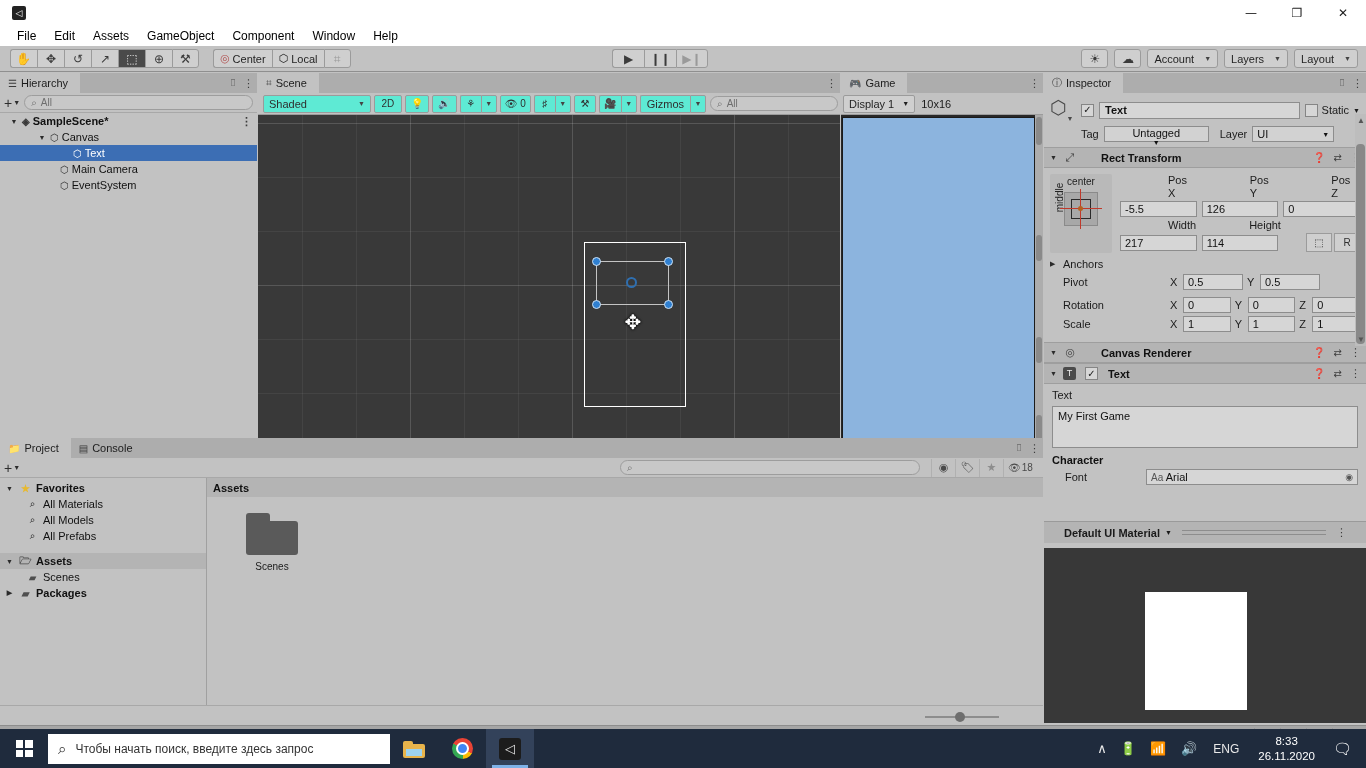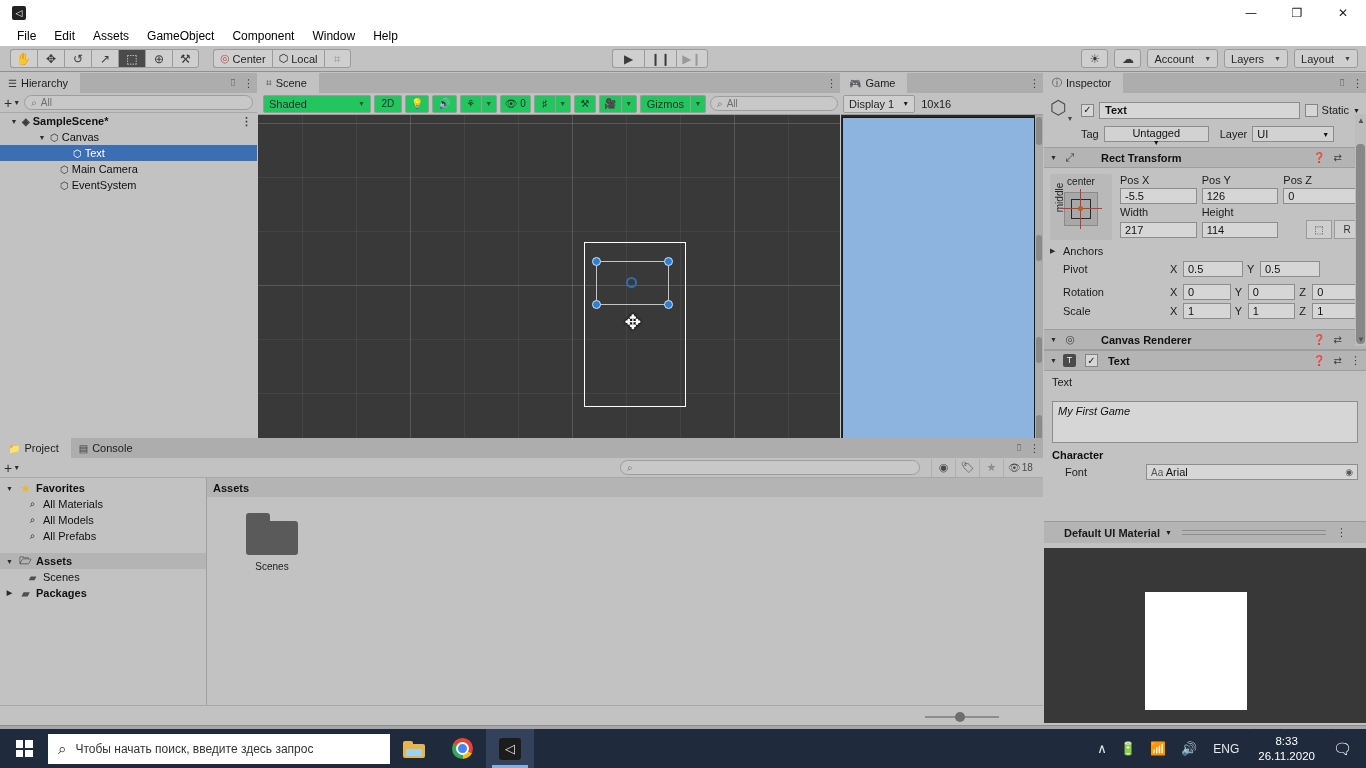--- a/index.html
+++ b/index.html
@@ -126,21 +126,21 @@
   .hrow.root { font-weight: bold; }
   .hrow .kebab-r { position: absolute; right: 6px; }
 
   
   #scene { left: 258px; top: 73px; width: 582px; height: 365px; }
   .scene-toolbar {
     height: 22px; background: #c2c2c2; display: flex; align-items: center;
     gap: 0; padding: 1px 2px; border-bottom: 1px solid #9c9c9c;
   }
   .sbtn {
-    height: 18px; background: #22c55e; border: 1px solid #9b9b9b;
+    height: 18px; background: #5eead4; border: 1px solid #9b9b9b;
     display: flex; align-items: center; justify-content: center;
     font-size: 10px; color: #2f2f2f; padding: 0 4px; margin-left: 3px;
     border-radius: 2px; white-space: nowrap; gap: 3px;
   }
   .sbtn.shade { width: 118px; justify-content: space-between; padding: 0 5px; font-size: 11px; }
   .sbtn .caret { font-size: 7px; color: #444; }
   .scene-search {
     height: 15px; width: 140px; background: #c8c8c8; border: 1px solid #9d9d9d;
     border-radius: 8px; display: flex; align-items: center; padding: 0 6px;
     gap: 4px; color: #6e6e6e; font-size: 10px; margin-left: 4px;
@@ -262,21 +262,21 @@
   }
   .anchor-box .ctop { font-size: 10px; color: #222; }
   .anchor-left-lbl {
     position: absolute; left: -5px; top: 18px; font-size: 10px; color: #222;
     transform: rotate(-90deg); transform-origin: center;
   }
   .anchor-canvas { width: 42px; height: 40px; position: relative; margin-top: 2px; }
   .fields-col { flex: 1; }
   .frow { display: flex; gap: 5px; margin-bottom: 1px; }
   .fcell { flex: 1; }
-  .fcap { font-size: 11px; color: #1b1b1b; line-height: 13px; }
+  .fcap { font-size: 11px; color: #1b1b1b; line-height: 13px; margin-left: 48px; }
   .fbox {
     height: 16px; background: #d6d6d6; border: 1px solid #8d8d8d;
     font-size: 11px; padding: 0 4px; display: flex; align-items: center; color: #111;
   }
   .blockbtn {
     width: 26px; height: 19px; background: #cfcfcf; border: 1px solid #9b9b9b;
     display: flex; align-items: center; justify-content: center;
     font-size: 10px; color: #2f2f2f;
   }
   .inline-row { display: flex; align-items: center; gap: 4px; margin-top: 5px; }
@@ -834,21 +834,21 @@
         <span class="chk" style="margin-left:3px;">✓</span>
         <span class="ctitle" style="margin-left:4px;">Text</span>
         <span class="ctools">
           <span>❓</span>
           <span>⇄</span>
           <span class="kebab">⋮</span>
         </span>
       </div>
       <div class="comp-body" style="padding:5px 8px;">
         <div class="lbl">Text</div>
-        <div class="ta" style="margin-top:13px;font-style:italic;">My First Game</div>
+        <div class="ta" style="margin-top:5px;">My First Game</div>
         <div class="subhead">Character</div>
         <div style="display:flex;align-items:center;margin-top:3px;gap:6px;">
           <span class="lbl" style="width:88px;padding-left:13px;">Font</span>
           <div class="fbox" style="flex:1;justify-content:space-between;">
             <span><span style="font-size:10px;color:#555;">Aa</span> <span>Arial</span></span>
             <span style="font-size:9px;color:#555;">◉</span>
           </div>
         </div>
       </div>
 

